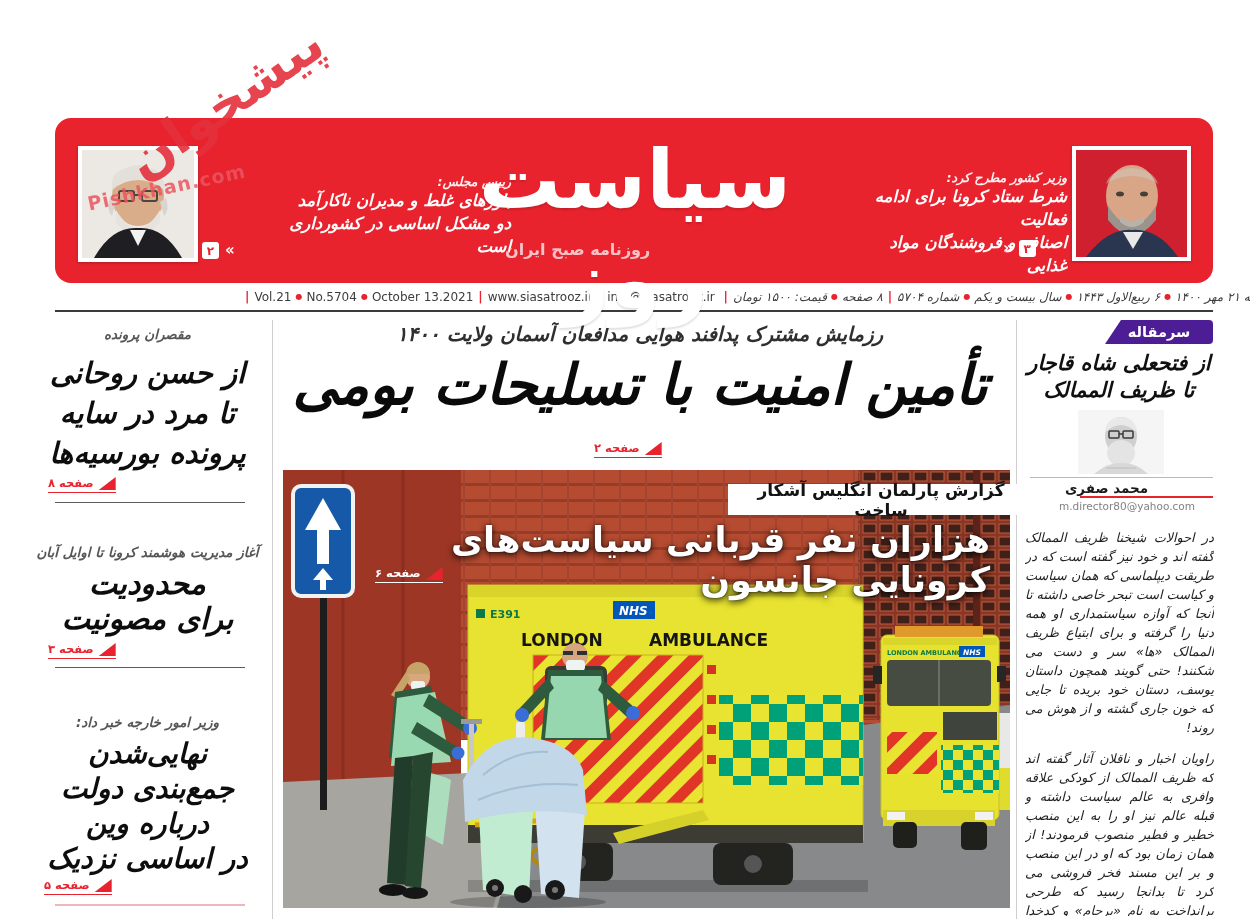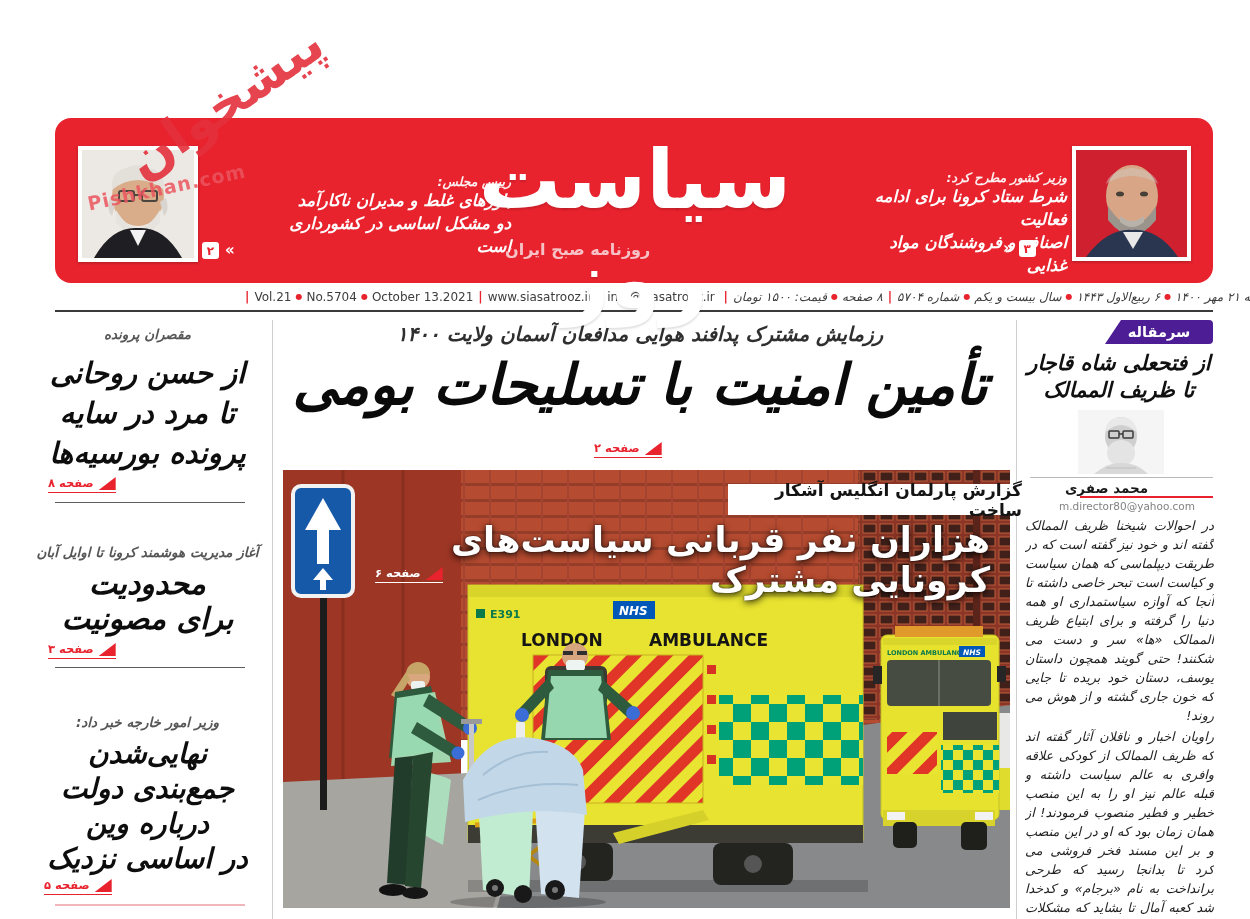--- a/index.html
+++ b/index.html
@@ -31,31 +31,31 @@
   .marker{display:inline-flex;align-items:flex-end;gap:5px;border-bottom:1.5px solid #e8232e;
           padding-bottom:2px;color:#e8232e;font-size:11.5px;font-weight:bold;direction:rtl;}
   .flag{width:17px;height:13px;background:#e8232e;clip-path:polygon(0 100%,100% 0,100% 100%);}
   .marker.onphoto{color:#fff;border-bottom-color:#fff;}
   
   .kicker{color:#565656;font-size:13.5px;font-weight:bold;text-align:center;}
   .headline{color:#0d0d0d;font-weight:bold;text-align:center;}
   .lead-kicker{color:#2f2f2f;font-size:20px;font-weight:bold;text-align:center;}
   .lead-headline{color:#0a0a0a;font-size:56px;font-weight:bold;text-align:center;letter-spacing:-1px;}
   .photo-kicker{background:#fff;color:#141414;font-size:17px;font-weight:bold;display:flex;
-                align-items:center;justify-content:flex-end;padding:0 12px;direction:rtl;}
+                align-items:center;justify-content:flex-end;padding:0 12px;direction:rtl;text-align:center;}
   .photo-headline{color:#fff;font-size:35px;font-weight:bold;text-align:right;direction:rtl;
                   text-shadow:0 2px 7px rgba(0,0,0,.9), 0 0 2px rgba(0,0,0,.7);}
   
   .ed-badge{background:#4c1d95;color:#fff;font-size:14.5px;font-weight:bold;text-align:center;
             line-height:24px;clip-path:polygon(16px 0,100% 0,100% 100%,0 100%);border-radius:0 4px 4px 0;}
   .ed-headline{color:#101010;font-size:21px;font-weight:bold;text-align:center;line-height:27px;}
   .ed-name{color:#1a1a1a;font-size:13.5px;font-weight:bold;text-align:left;}
   .ed-email{color:#828282;font-size:10.5px;text-align:left;direction:ltr;}
   .ed-body{font-size:12.8px;line-height:19px;color:#1f1f1f;text-align:justify;}
-  .ed-body p{margin:0 0 2px 0;}
+  .ed-body p{margin:12px 0 2px 0;}
   .redline{background:#e8232e;}
   .grayline{background:#b9b9b9;}
   
   .wm-script{color:#e4303c;font-weight:bold;font-size:52px;opacity:.9;transform:rotate(-35deg);}
   .wm-url{color:rgba(235,85,95,.85);font-weight:bold;font-size:19px;letter-spacing:1px;transform:rotate(-12deg);}
 </style>
 </head>
 <body>
 
 <div class="page">
@@ -317,21 +317,21 @@
         <circle cx="212" cy="418" r="9" fill="#191919"></circle>
         <circle cx="272" cy="420" r="10" fill="#191919"></circle>
         <circle cx="240" cy="424" r="9" fill="#191919"></circle>
         <circle cx="212" cy="418" r="3" fill="#777"></circle>
         <circle cx="272" cy="420" r="3" fill="#777"></circle>
       </g>
     </svg>
 
     
     <div class="abs photo-kicker" style="left:445px;top:14px;width:282px;height:31px;">گزارش پارلمان انگلیس آشکار ساخت</div>
-    <div class="abs photo-headline" style="left:47px;top:50px;width:660px;">هزاران نفر قربانی سیاست‌های کرونایی مشترک</div>
+    <div class="abs photo-headline" style="left:47px;top:50px;width:660px;">هزاران نفر قربانی سیاست‌های کرونایی جانسون</div>
     <div class="abs marker onphoto" style="left:92px;top:96px;">
       <span class="flag"></span>
       <span>صفحه ۶</span>
     </div>
   </div>
 
   <div class="abs ed-badge" style="left:1105px;top:320px;width:108px;height:24px;">سرمقاله</div>
   <div class="abs ed-headline rtl" style="left:1025px;top:350px;width:188px;">
     <div>از فتحعلی شاه قاجار</div>
     <div>تا ظریف الممالک</div>

